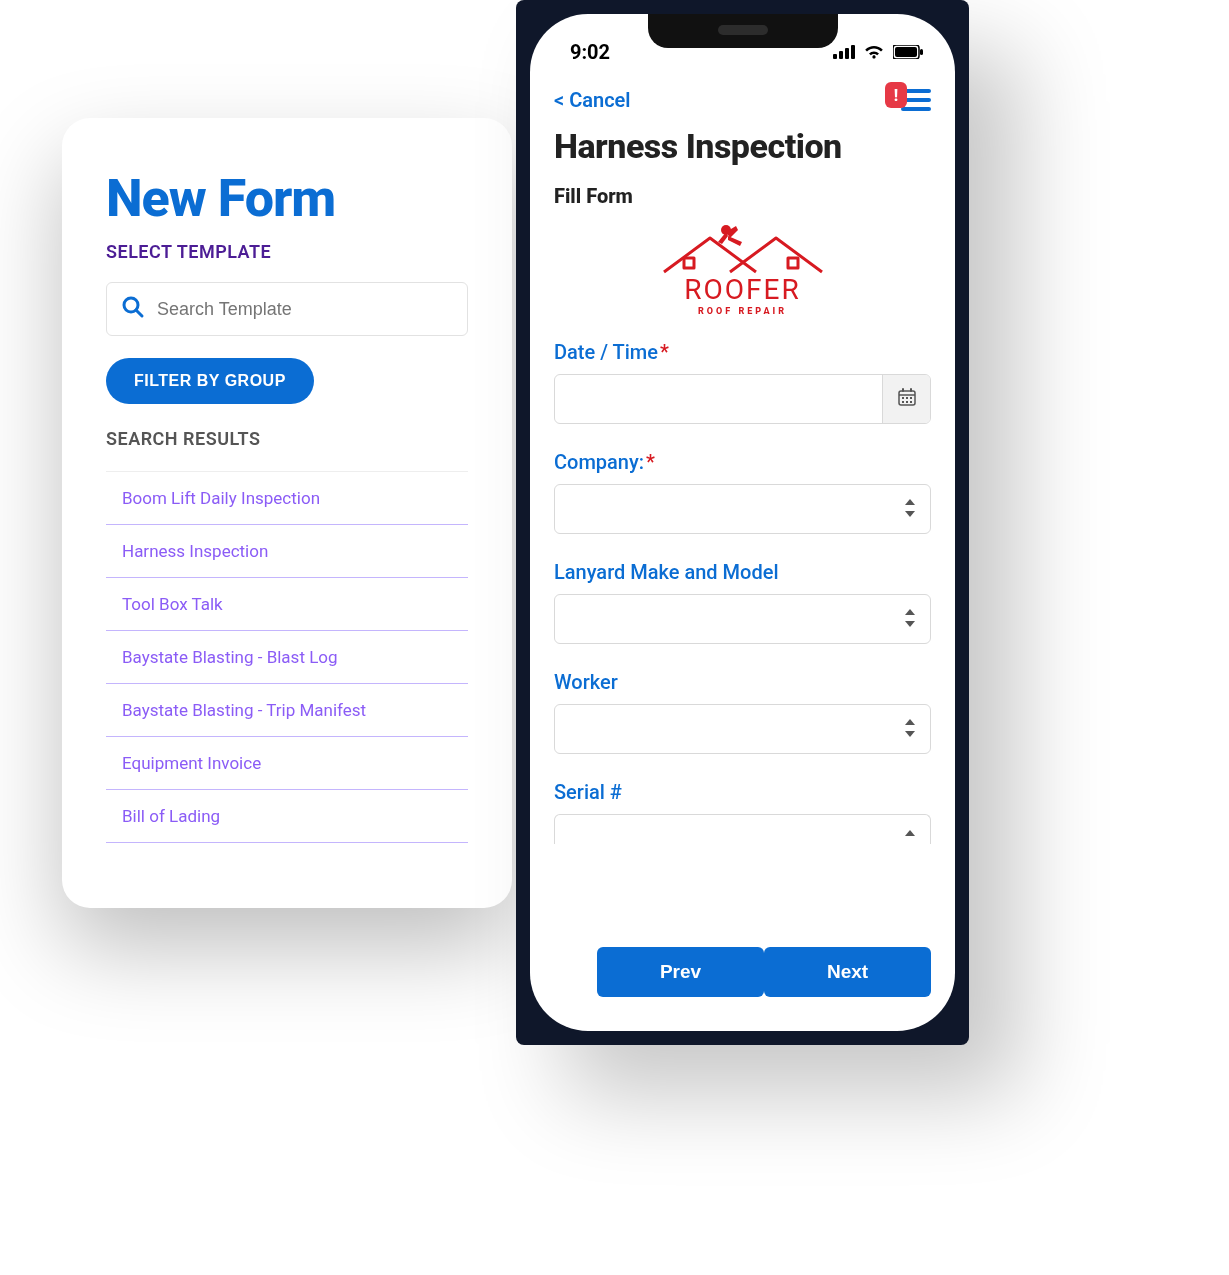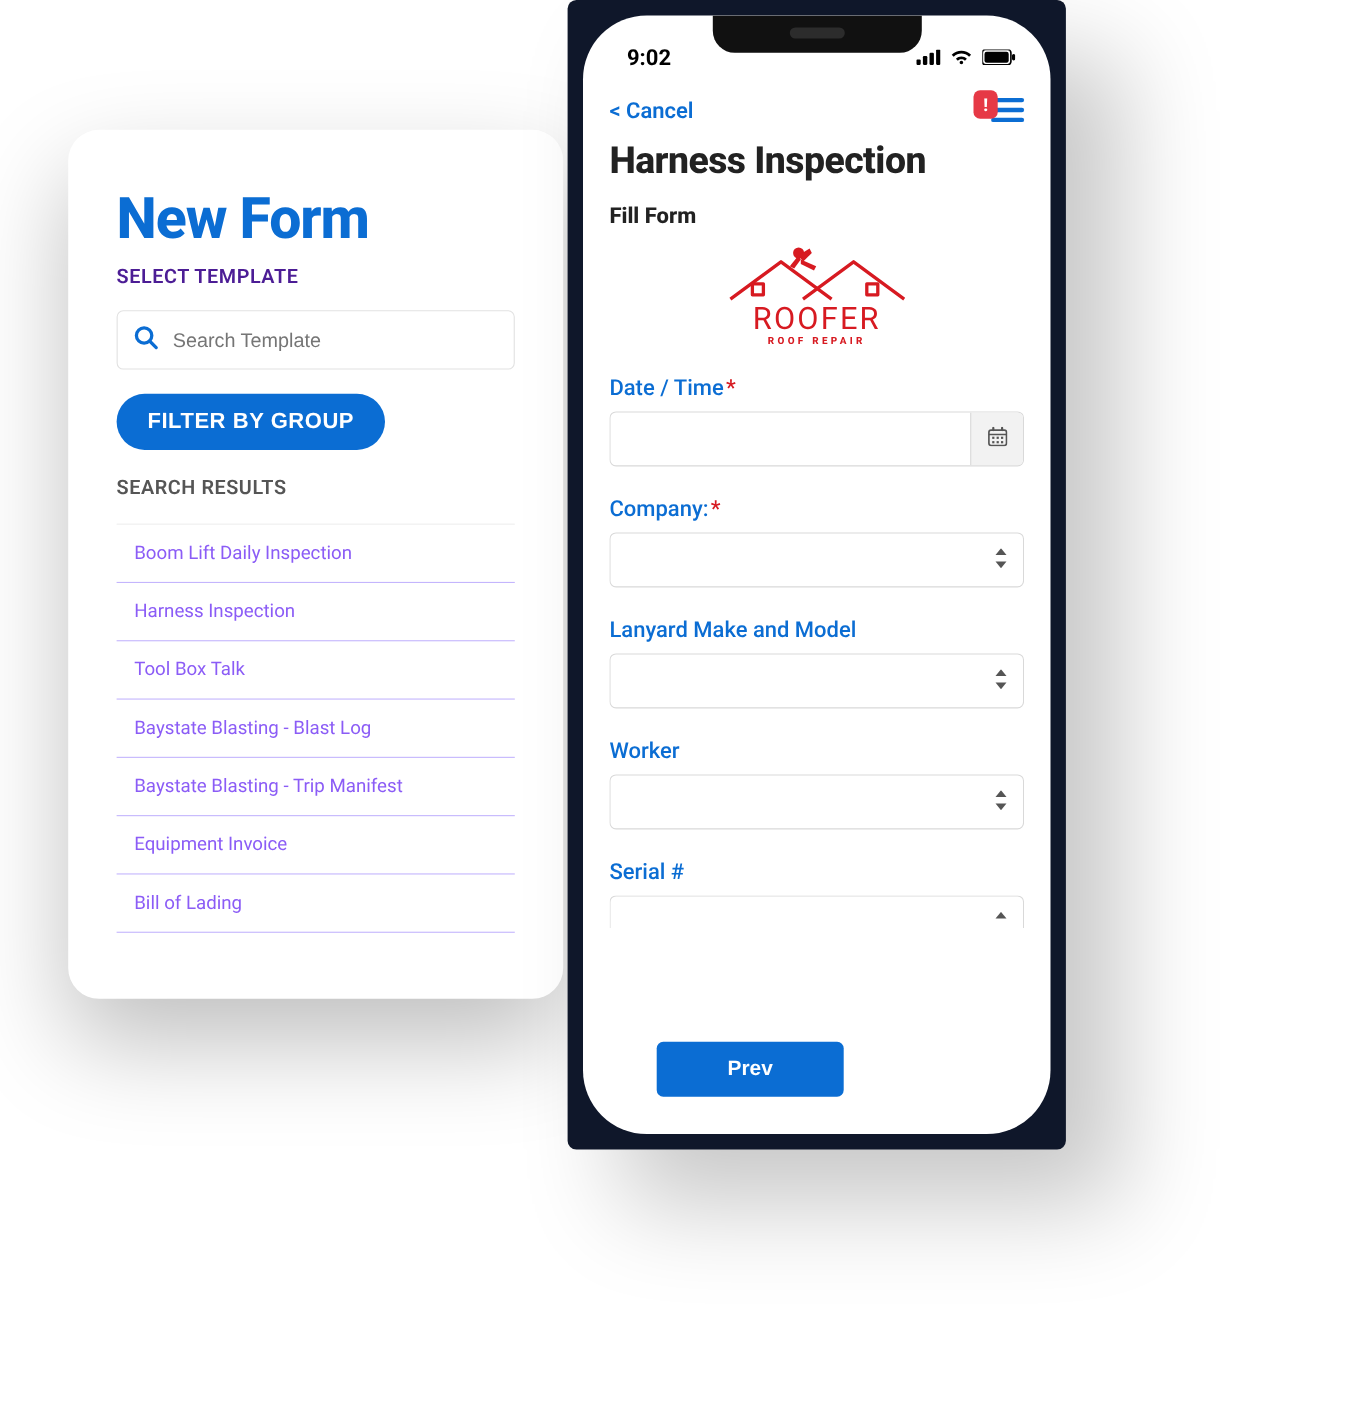--- a/index.html
+++ b/index.html
@@ -58,21 +58,21 @@
     width: 100%;
     background: transparent;
   }
   .filter-btn {
     margin-top: 22px;
     background: #0b6dd3;
     color: #fff;
     border: none;
     border-radius: 999px;
     padding: 14px 28px;
-    font-size: 20px;
+    font-size: 16px;
     font-weight: 700;
     letter-spacing: 0.5px;
     cursor: pointer;
     text-align: right;
   }
   .results-title {
     margin-top: 24px;
     font-size: 18px;
     font-weight: 600;
     letter-spacing: 0.5px;
@@ -493,15 +493,16 @@
             <svg width="12" height="10" viewBox="0 0 12 10" fill="#555">
                 <polygon points="6,0 11,6 1,6"></polygon>
               </svg>
           </span>
         </div>
       </div>
     </div>
 
     <div class="nav-buttons">
       <button class="nav-btn">Prev</button>
+      <button class="nav-btn">Next</button>
     </div>
   </div>
 </div>
 
 </body></html>

